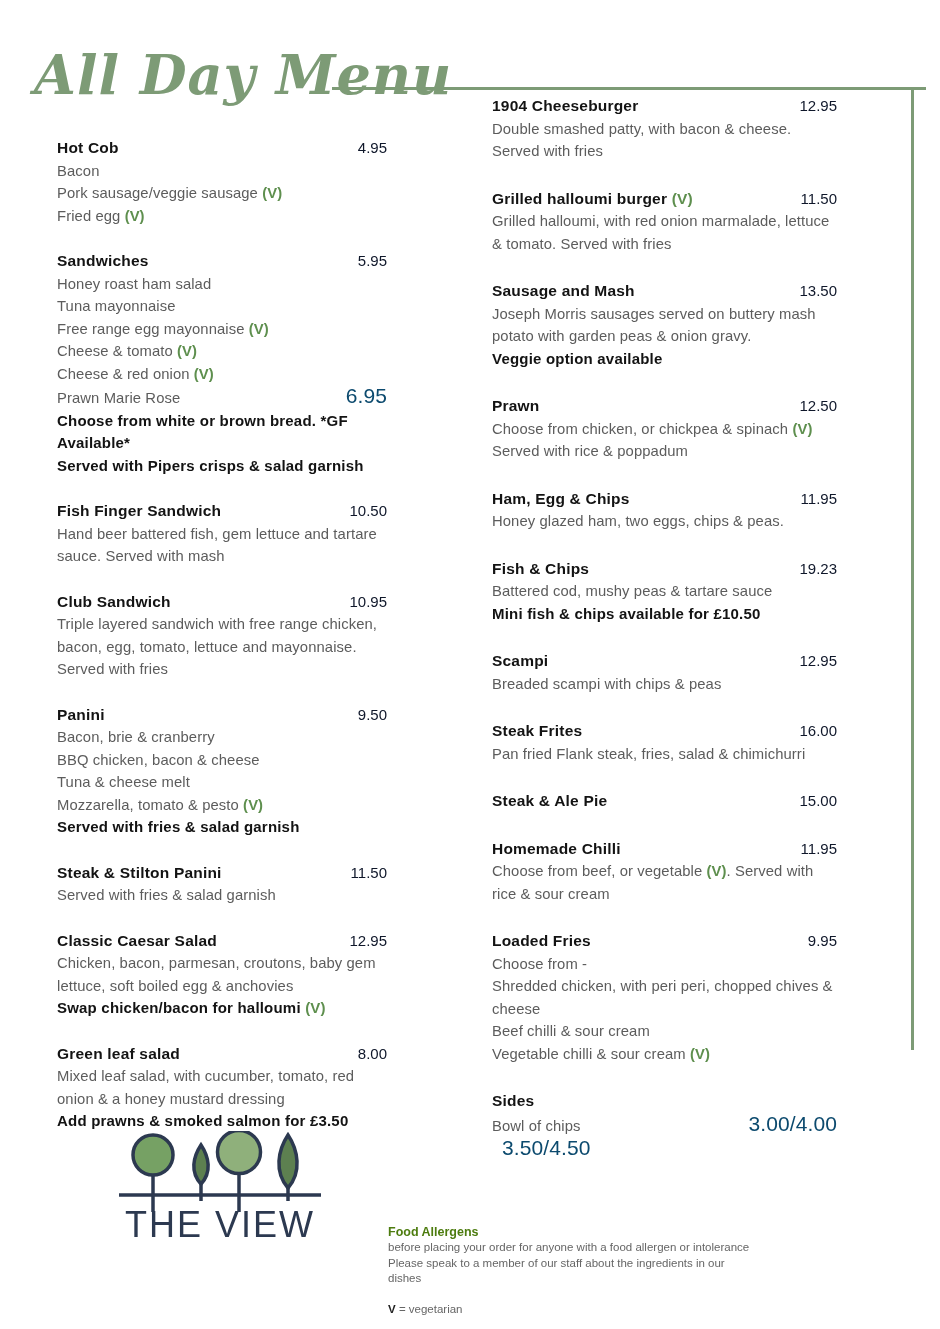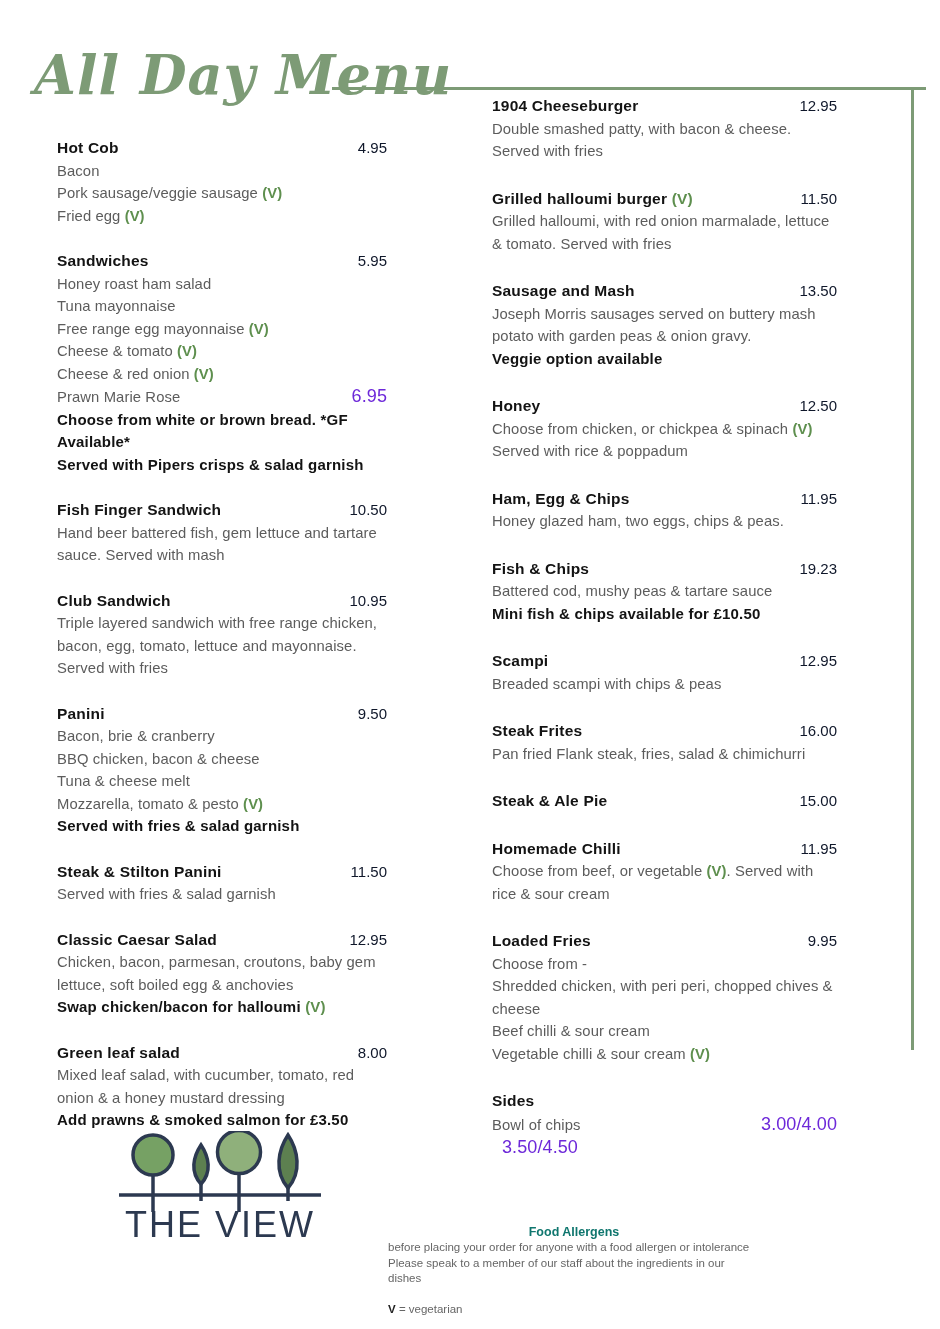--- a/index.html
+++ b/index.html
@@ -31,32 +31,32 @@
     margin:0; font-size:15.5px; font-weight:bold; color:#131313;
     line-height:22.5px; letter-spacing:0.2px;
   }
   .sec-price { font-size:15px; color:#0f172a; line-height:22.5px; white-space:nowrap; padding-left:10px; }
 
   .line {
     display:flex; justify-content:space-between; align-items:baseline;
     font-size:14.8px; color:#5c5c5c; line-height:22.5px; letter-spacing:0.1px;
   }
   .line .line-text { flex:1 1 auto; }
-  .line .line-price { flex:0 0 auto; font-size:18px; color:#6d28d9; white-space:nowrap; padding-left:10px; }
+  .line .line-price { flex:0 0 auto; font-size:21px; color:#0c4a6e; white-space:nowrap; padding-left:10px; }
   .line.bold { font-weight:bold; color:#131313; font-size:15px; letter-spacing:0.2px; }
 
   .v { color:#5e8f4e; font-weight:bold; }
 
   
   .logo { position:absolute; left:116px; top:1131px; width:208px; }
   .logo svg { display:block; width:208px; height:112px; }
 
   
   .footer { position:absolute; left:388px; top:1224px; width:372px; color:#666666; }
-  .f-title { font-size:12.5px; font-weight:bold; color:#0f766e; text-align:center; line-height:16px; }
+  .f-title { font-size:12.5px; font-weight:bold; color:#4d7c0f; text-align:left; line-height:16px; }
   .f-line  { font-size:11.5px; line-height:15.5px; }
   .veg-note { margin-top:15px; font-size:11.5px; line-height:15px; color:#666666; }
   .veg-note b { color:#222222; }
 </style>
 </head>
 <body>
 
 <div class="page">
 
   <h1 class="script-title">All Day Menu</h1>
@@ -209,21 +209,21 @@
         </div>
         <div class="line">
           <span class="line-text">Joseph Morris sausages served on buttery mash potato with garden peas &amp; onion gravy.</span>
         </div>
         <div class="line bold">
           <span class="line-text">Veggie option available</span>
         </div>
       </section>
       <section class="menu-section">
         <div class="sec-head">
-          <h3 class="sec-name">Honey</h3>
+          <h3 class="sec-name">Prawn</h3>
           <span class="sec-price">12.50</span>
         </div>
         <div class="line">
           <span class="line-text">Choose from chicken, or chickpea &amp; spinach <span class="v">(V)</span></span>
         </div>
         <div class="line">
           <span class="line-text">Served with rice &amp; poppadum</span>
         </div>
       </section>
       <section class="menu-section">

